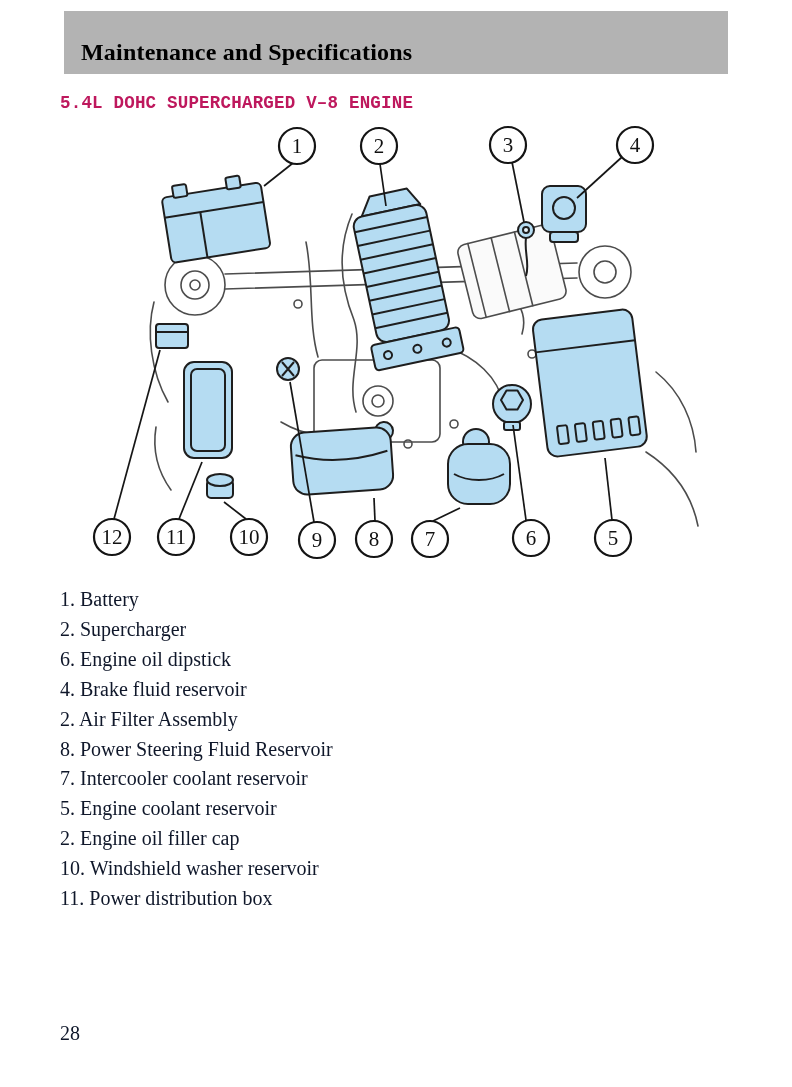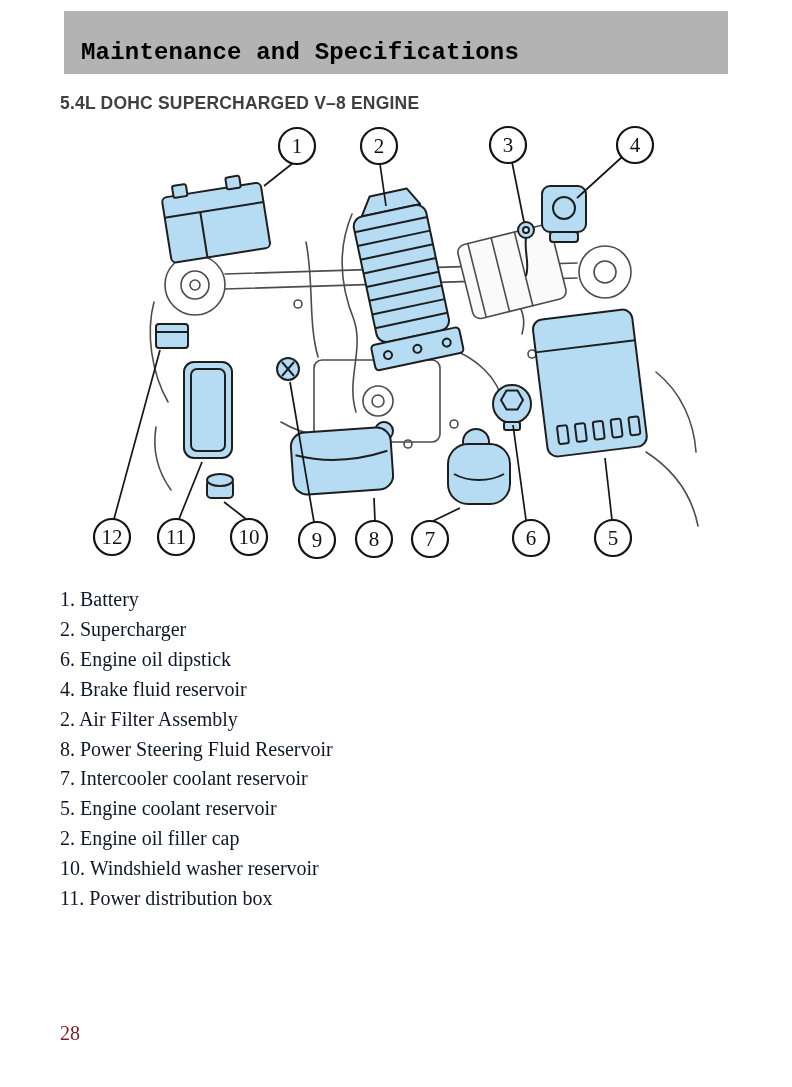--- a/index.html
+++ b/index.html
@@ -13,49 +13,49 @@
     color:#141414;
     overflow:hidden;
   }
   .header-bar {
     position:absolute; left:64px; top:11px;
     width:664px; height:63px;
     background:#b3b3b3;
     display:flex; align-items:flex-end;
   }
   .header-title {
-    font-family:Liberation Mono, monospace;
+    font-family:Liberation Serif, serif;
     font-weight:700; font-size:24px; color:#000;
     padding:0 0 8px 17px; letter-spacing:0.2px;
   }
   .section-title {
     position:absolute; left:60px; top:93px;
-    font-family:Liberation Sans, sans-serif;
-    font-weight:700; font-size:17.5px; color:#404040;
+    font-family:Liberation Mono, monospace;
+    font-weight:700; font-size:17.5px; color:#be185d;
     letter-spacing:0.2px;
   }
   .diagram { position:absolute; left:56px; top:122px; width:680px; height:452px; }
 
   .art { stroke:#4c4c4c; fill:none; stroke-width:1.6; stroke-linecap:round; }
   .art .fillw { fill:#fafafa; }
   .hl  { fill:#b5dcf2; stroke:#1e1e1e; stroke-width:2; stroke-linejoin:round; }
   .hl .noF { fill:none; }
   .leader { stroke:#161616; stroke-width:1.7; fill:none; }
   .callout circle { fill:#ffffff; stroke:#141414; stroke-width:2.2; }
   .callout text {
     font-family:"Liberation Serif", serif;
     font-size:21px; fill:#111; text-anchor:middle;
   }
   .legend {
     position:absolute; left:60px; top:585px;
     font-size:20px; line-height:29.9px; color:#0f172a;
   }
   .page-number {
     position:absolute; left:60px; top:1022px;
-    font-size:20px; color:#7f1d1d;
+    font-size:20px; color:#0f172a;
   }
 </style>
 </head>
 <body>
 
 <div class="page">
 
   <div class="header-bar">
     <span class="header-title">Maintenance and Specifications</span>
   </div>

